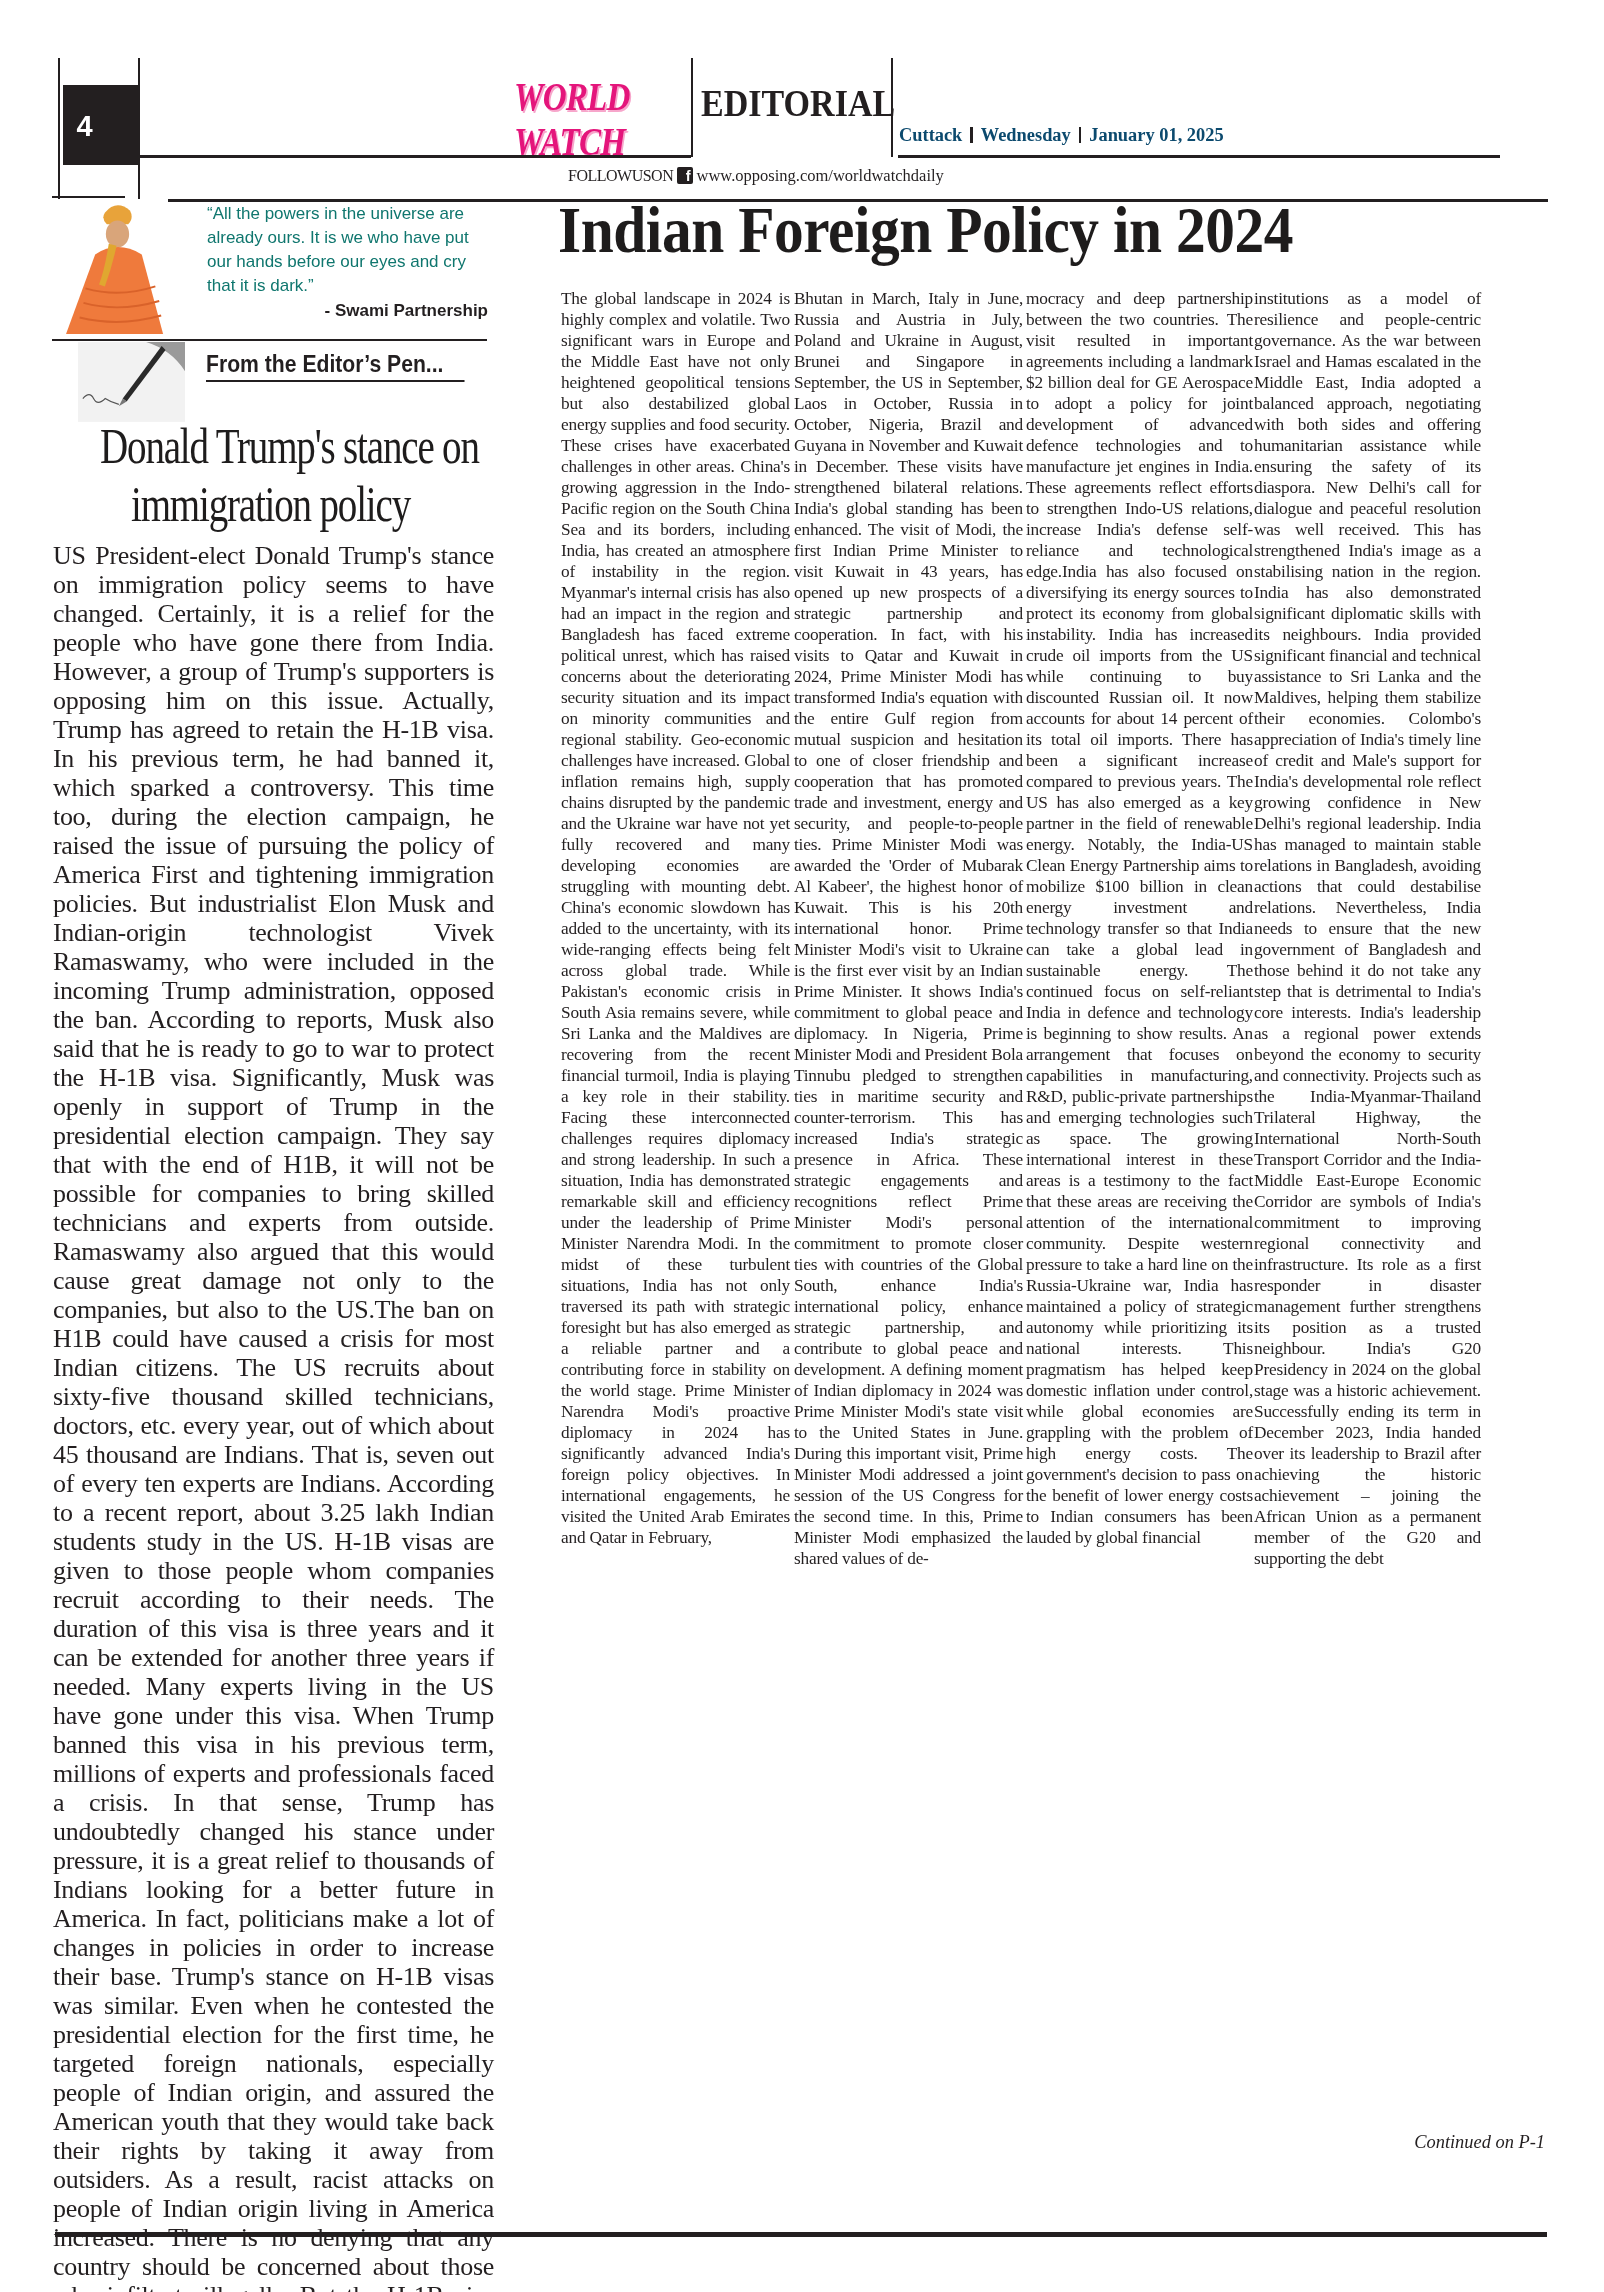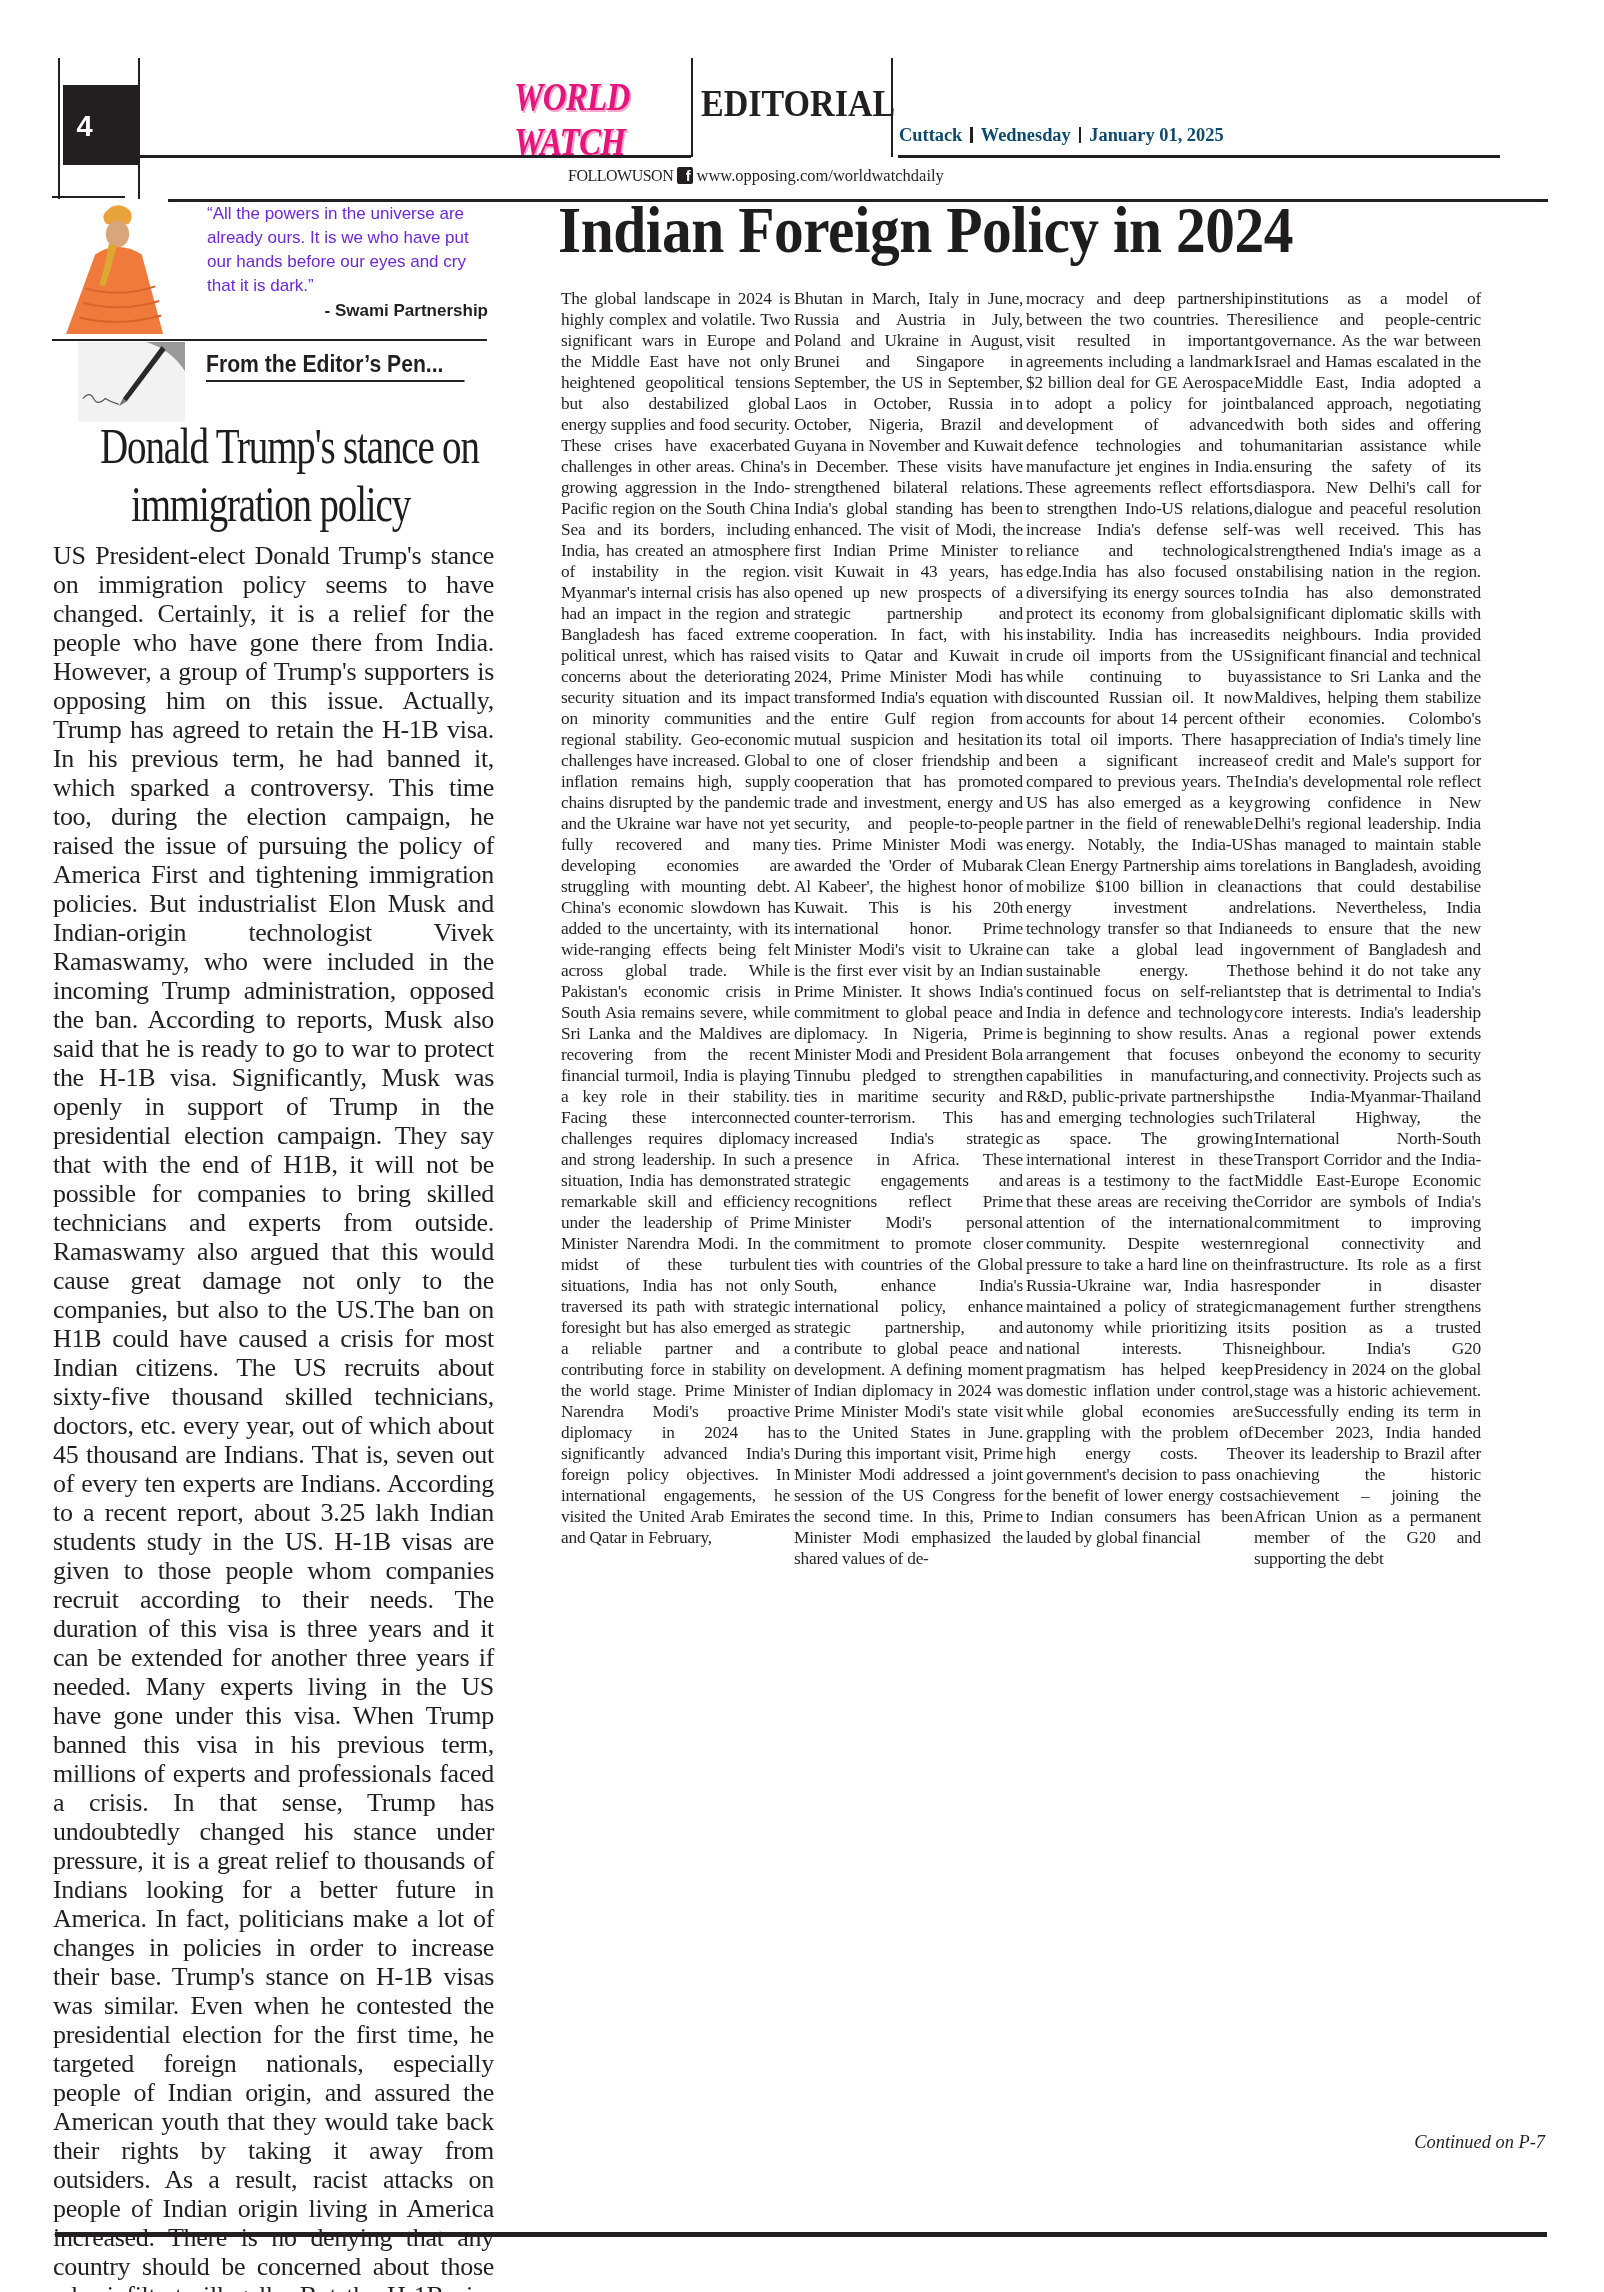--- a/index.html
+++ b/index.html
@@ -40,21 +40,21 @@
     font-family: "Liberation Sans", sans-serif; font-weight: bold; font-size: 14.6px;
     align-items: flex-end; justify-content: flex-end; padding-right: 1.9px; margin: 0 3.9px; border-radius: 1.9px;
   }
 
   
   .saint-img {
     position: absolute; left: 66px; top: 201px; width: 102px; height: 133px;
   }
   .quote {
     position: absolute; left: 207px; top: 202px; width: 281px;
-    font-family: "Liberation Sans", sans-serif; font-size: 17px; line-height: 24px; color: #6d28d9;
+    font-family: "Liberation Sans", sans-serif; font-size: 17px; line-height: 24px; color: #0f766e;
   }
   .quote-author {
     position: absolute; left: 207px; top: 301px; width: 281px; text-align: right;
     font-family: "Liberation Sans", sans-serif; font-weight: bold; font-size: 17px; color: #231f20;
   }
   .pen-img { position: absolute; left: 78px; top: 342px; width: 107px; height: 80px; }
   .editor-pen {
     position: absolute; left: 206px; top: 351px; width: 281px;
     font-family: "Liberation Sans", sans-serif; font-weight: bold; font-size: 23px; color: #231f20;
     border-bottom: 2.9px solid #231f20; padding-bottom: 1.9px; transform: scaleX(0.92); transform-origin: left;
@@ -147,16 +147,16 @@
   <span>Donald Trump's stance on</span>
   <span>immigration policy</span>
 </div>
 <div class="left-body">US President-elect Donald Trump's stance on immigration policy seems to have changed. Certainly, it is a relief for the people who have gone there from India. However, a group of Trump's supporters is opposing him on this issue. Actually, Trump has agreed to retain the H-1B visa. In his previous term, he had banned it, which sparked a controversy. This time too, during the election campaign, he raised the issue of pursuing the policy of America First and tightening immigration policies. But industrialist Elon Musk and Indian-origin technologist Vivek Ramaswamy, who were included in the incoming Trump administration, opposed the ban. According to reports, Musk also said that he is ready to go to war to protect the H-1B visa. Significantly, Musk was openly in support of Trump in the presidential election campaign. They say that with the end of H1B, it will not be possible for companies to bring skilled technicians and experts from outside. Ramaswamy also argued that this would cause great damage not only to the companies, but also to the US.The ban on H1B could have caused a crisis for most Indian citizens. The US recruits about sixty-five thousand skilled technicians, doctors, etc. every year, out of which about 45 thousand are Indians. That is, seven out of every ten experts are Indians. According to a recent report, about 3.25 lakh Indian students study in the US. H-1B visas are given to those people whom companies recruit according to their needs. The duration of this visa is three years and it can be extended for another three years if needed. Many experts living in the US have gone under this visa. When Trump banned this visa in his previous term, millions of experts and professionals faced a crisis. In that sense, Trump has undoubtedly changed his stance under pressure, it is a great relief to thousands of Indians looking for a better future in America. In fact, politicians make a lot of changes in policies in order to increase their base. Trump's stance on H-1B visas was similar. Even when he contested the presidential election for the first time, he targeted foreign nationals, especially people of Indian origin, and assured the American youth that they would take back their rights by taking it away from outsiders. As a result, racist attacks on people of Indian origin living in America increased. There is no denying that any country should be concerned about those who infiltrate illegally. But the H-1B visa does not encourage illegal activity. If it was banned, then the companies there would have to bear the brunt of it. The truth is that there are still not enough skilled technicians and other professionals in America to run their businesses on them. In this context, the new approach of the Trump Administration will provide relief not only to Indian youth, but also to American companies.</div>
 
 <div class="main-headline">Indian Foreign Policy in 2024</div>
 <div class="col col1">The global landscape in 2024 is highly complex and volatile. Two significant wars in Europe and the Middle East have not only heightened geopolitical tensions but also destabilized global energy supplies and food security. These crises have exacerbated challenges in other areas. China's growing aggression in the Indo-Pacific region on the South China Sea and its borders, including India, has created an atmosphere of instability in the region. Myanmar's internal crisis has also had an impact in the region and Bangladesh has faced extreme political unrest, which has raised concerns about the deteriorating security situation and its impact on minority communities and regional stability. Geo-economic challenges have increased. Global inflation remains high, supply chains disrupted by the pandemic and the Ukraine war have not yet fully recovered and many developing economies are struggling with mounting debt. China's economic slowdown has added to the uncertainty, with its wide-ranging effects being felt across global trade. While Pakistan's economic crisis in South Asia remains severe, while Sri Lanka and the Maldives are recovering from the recent financial turmoil, India is playing a key role in their stability. Facing these interconnected challenges requires diplomacy and strong leadership. In such a situation, India has demonstrated remarkable skill and efficiency under the leadership of Prime Minister Narendra Modi. In the midst of these turbulent situations, India has not only traversed its path with strategic foresight but has also emerged as a reliable partner and a contributing force in stability on the world stage. Prime Minister Narendra Modi's proactive diplomacy in 2024 has significantly advanced India's foreign policy objectives. In international engagements, he visited the United Arab Emirates and Qatar in February,</div>
 <div class="col col2">Bhutan in March, Italy in June, Russia and Austria in July, Poland and Ukraine in August, Brunei and Singapore in September, the US in September, Laos in October, Russia in October, Nigeria, Brazil and Guyana in November and Kuwait in December. These visits have strengthened bilateral relations. India's global standing has been enhanced. The visit of Modi, the first Indian Prime Minister to visit Kuwait in 43 years, has opened up new prospects of a strategic partnership and cooperation. In fact, with his visits to Qatar and Kuwait in 2024, Prime Minister Modi has transformed India's equation with the entire Gulf region from mutual suspicion and hesitation to one of closer friendship and cooperation that has promoted trade and investment, energy and security, and people-to-people ties. Prime Minister Modi was awarded the 'Order of Mubarak Al Kabeer', the highest honor of Kuwait. This is his 20th international honor. Prime Minister Modi's visit to Ukraine is the first ever visit by an Indian Prime Minister. It shows India's commitment to global peace and diplomacy. In Nigeria, Prime Minister Modi and President Bola Tinnubu pledged to strengthen ties in maritime security and counter-terrorism. This has increased India's strategic presence in Africa. These strategic engagements and recognitions reflect Prime Minister Modi's personal commitment to promote closer ties with countries of the Global South, enhance India's international policy, enhance strategic partnership, and contribute to global peace and development. A defining moment of Indian diplomacy in 2024 was Prime Minister Modi's state visit to the United States in June. During this important visit, Prime Minister Modi addressed a joint session of the US Congress for the second time. In this, Prime Minister Modi emphasized the shared values of de-</div>
 <div class="col col3">mocracy and deep partnership between the two countries. The visit resulted in important agreements including a landmark $2 billion deal for GE Aerospace to adopt a policy for joint development of advanced defence technologies and to manufacture jet engines in India. These agreements reflect efforts to strengthen Indo-US relations, increase India's defense self-reliance and technological edge.India has also focused on diversifying its energy sources to protect its economy from global instability. India has increased crude oil imports from the US while continuing to buy discounted Russian oil. It now accounts for about 14 percent of its total oil imports. There has been a significant increase compared to previous years. The US has also emerged as a key partner in the field of renewable energy. Notably, the India-US Clean Energy Partnership aims to mobilize $100 billion in clean energy investment and technology transfer so that India can take a global lead in sustainable energy. The continued focus on self-reliant India in defence and technology is beginning to show results. An arrangement that focuses on capabilities in manufacturing, R&amp;D, public-private partnerships and emerging technologies such as space. The growing international interest in these areas is a testimony to the fact that these areas are receiving the attention of the international community. Despite western pressure to take a hard line on the Russia-Ukraine war, India has maintained a policy of strategic autonomy while prioritizing its national interests. This pragmatism has helped keep domestic inflation under control, while global economies are grappling with the problem of high energy costs. The government's decision to pass on the benefit of lower energy costs to Indian consumers has been lauded by global financial</div>
 <div class="col col4">institutions as a model of resilience and people-centric governance. As the war between Israel and Hamas escalated in the Middle East, India adopted a balanced approach, negotiating with both sides and offering humanitarian assistance while ensuring the safety of its diaspora. New Delhi's call for dialogue and peaceful resolution was well received. This has strengthened India's image as a stabilising nation in the region. India has also demonstrated significant diplomatic skills with its neighbours. India provided significant financial and technical assistance to Sri Lanka and the Maldives, helping them stabilize their economies. Colombo's appreciation of India's timely line of credit and Male's support for India's developmental role reflect growing confidence in New Delhi's regional leadership. India has managed to maintain stable relations in Bangladesh, avoiding actions that could destabilise relations. Nevertheless, India needs to ensure that the new government of Bangladesh and those behind it do not take any step that is detrimental to India's core interests. India's leadership as a regional power extends beyond the economy to security and connectivity. Projects such as the India-Myanmar-Thailand Trilateral Highway, the International North-South Transport Corridor and the India-Middle East-Europe Economic Corridor are symbols of India's commitment to improving regional connectivity and infrastructure. Its role as a first responder in disaster management further strengthens its position as a trusted neighbour. India's G20 Presidency in 2024 on the global stage was a historic achievement. Successfully ending its term in December 2023, India handed over its leadership to Brazil after achieving the historic achievement – joining the African Union as a permanent member of the G20 and supporting the debt</div>
-<div class="continued">Continued on P-7</div>
+<div class="continued">Continued on P-1</div>
 
 <div class="hline" style="left:55px; top:2232px; width:1492px; height:4.9px;"></div>
 
 
 </body></html>

